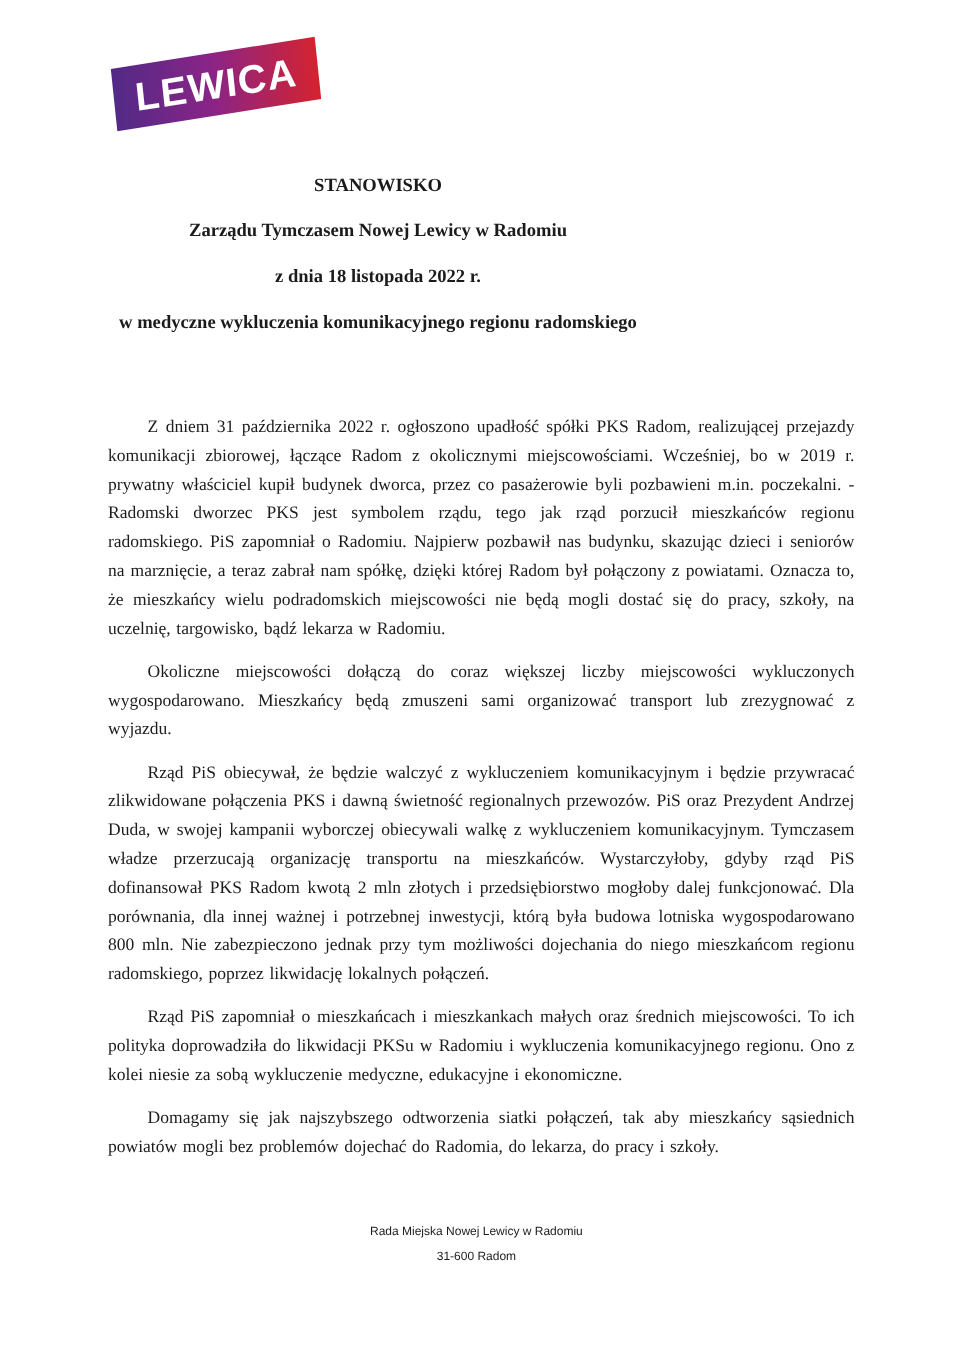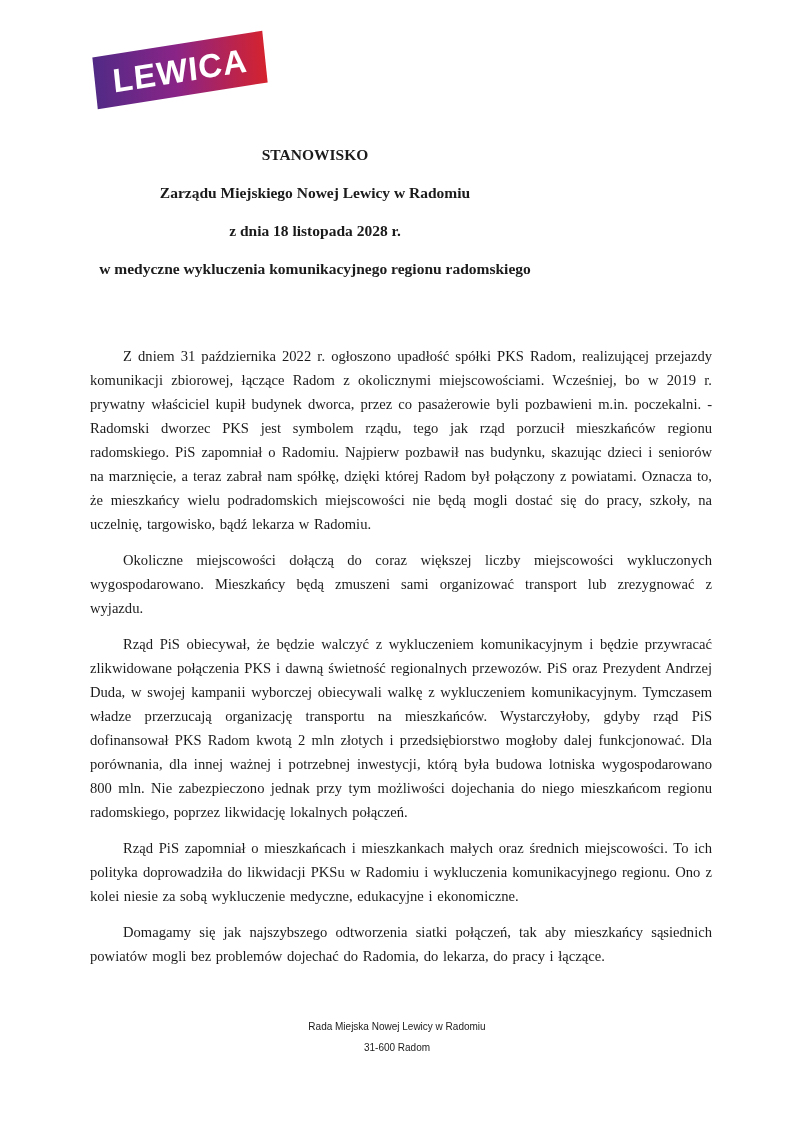--- a/index.html
+++ b/index.html
@@ -85,31 +85,31 @@
 <body>
 
 <div class="page">
 
   <div class="logo" style="background: linear-gradient(93deg, rgb(81, 42, 134) 0%, rgb(138, 36, 135) 48%, rgb(213, 35, 46) 100%);">
     <span class="logo-text" style="color: rgb(255, 255, 255);">LEWICA</span>
   </div>
 
   <div class="headings">
     <div class="heading-line">STANOWISKO</div>
-    <div class="heading-line">Zarządu Miejskiego Nowej Lewicy w Radomiu</div>
-    <div class="heading-line">z dnia 18 listopada 2028 r.</div>
+    <div class="heading-line">Zarządu Tymczasem Nowej Lewicy w Radomiu</div>
+    <div class="heading-line">z dnia 18 listopada 2022 r.</div>
     <div class="heading-line">w medyczne wykluczenia komunikacyjnego regionu radomskiego</div>
   </div>
 
   <div class="document-body">
     <p>Z dniem 31 października 2022 r. ogłoszono upadłość spółki PKS Radom, realizującej przejazdy komunikacji zbiorowej, łączące Radom z okolicznymi miejscowościami. Wcześniej, bo w 2019 r. prywatny właściciel kupił budynek dworca, przez co pasażerowie byli pozbawieni m.in. poczekalni. - Radomski dworzec PKS jest symbolem rządu, tego jak rząd porzucił mieszkańców regionu radomskiego. PiS zapomniał o Radomiu. Najpierw pozbawił nas budynku, skazując dzieci i seniorów na marznięcie, a teraz zabrał nam spółkę, dzięki której Radom był połączony z powiatami. Oznacza to, że mieszkańcy wielu podradomskich miejscowości nie będą mogli dostać się do pracy, szkoły, na uczelnię, targowisko, bądź lekarza w Radomiu.</p>
     <p>Okoliczne miejscowości dołączą do coraz większej liczby miejscowości wykluczonych wygospodarowano. Mieszkańcy będą zmuszeni sami organizować transport lub zrezygnować z wyjazdu.</p>
     <p>Rząd PiS obiecywał, że będzie walczyć z wykluczeniem komunikacyjnym i będzie przywracać zlikwidowane połączenia PKS i dawną świetność regionalnych przewozów. PiS oraz Prezydent Andrzej Duda, w swojej kampanii wyborczej obiecywali walkę z wykluczeniem komunikacyjnym. Tymczasem władze przerzucają organizację transportu na mieszkańców. Wystarczyłoby, gdyby rząd PiS dofinansował PKS Radom kwotą 2 mln złotych i przedsiębiorstwo mogłoby dalej funkcjonować. Dla porównania, dla innej ważnej i potrzebnej inwestycji, którą była budowa lotniska wygospodarowano 800 mln. Nie zabezpieczono jednak przy tym możliwości dojechania do niego mieszkańcom regionu radomskiego, poprzez likwidację lokalnych połączeń.</p>
     <p>Rząd PiS zapomniał o mieszkańcach i mieszkankach małych oraz średnich miejscowości. To ich polityka doprowadziła do likwidacji PKSu w Radomiu i wykluczenia komunikacyjnego regionu. Ono z kolei niesie za sobą wykluczenie medyczne, edukacyjne i ekonomiczne.</p>
-    <p>Domagamy się jak najszybszego odtworzenia siatki połączeń, tak aby mieszkańcy sąsiednich powiatów mogli bez problemów dojechać do Radomia, do lekarza, do pracy i łączące.</p>
+    <p>Domagamy się jak najszybszego odtworzenia siatki połączeń, tak aby mieszkańcy sąsiednich powiatów mogli bez problemów dojechać do Radomia, do lekarza, do pracy i szkoły.</p>
   </div>
 
   <div class="doc-footer">
     <div>Rada Miejska Nowej Lewicy w Radomiu</div>
     <div>31-600 Radom</div>
   </div>
 
 </div>
 
 </body></html>

